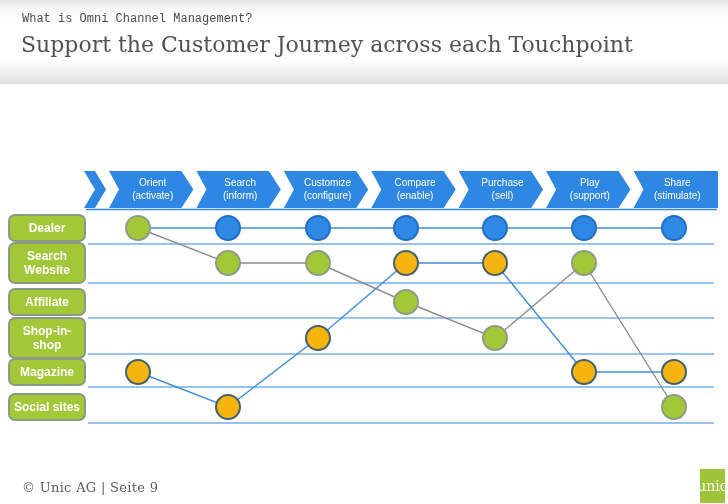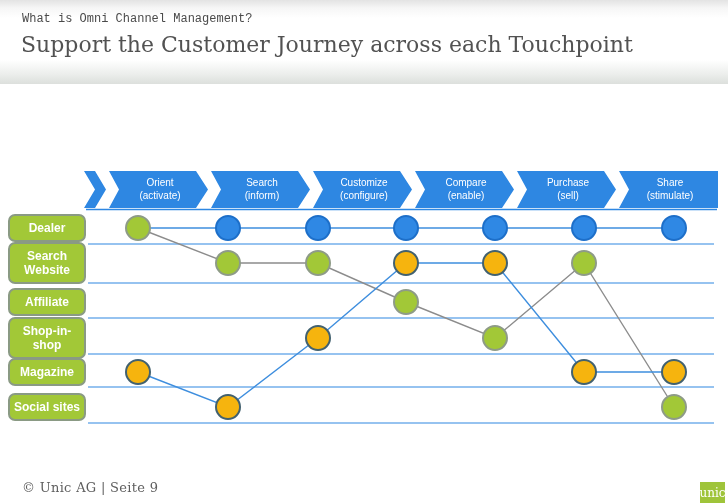--- a/index.html
+++ b/index.html
@@ -22,22 +22,22 @@
   .chev.last{clip-path:polygon(0 0,100% 0,100% 100%,0 100%,10px 50%);}
   
   #diagram-svg{position:absolute;left:0;top:0;}
   
   .chan{position:absolute;left:8px;width:78px;box-sizing:border-box;transform:translateY(-50%);
     border:2px solid #4d7c0f;border-radius:7px;color:#fff;font-weight:bold;font-size:12px;
     line-height:14px;text-align:center;padding:5px 2px;}
   
   .copyright{position:absolute;left:22px;bottom:9px;font-family:"DejaVu Serif",serif;
     font-size:13px;color:#5e5e5e;letter-spacing:.3px;}
-  .logo{position:absolute;right:3px;bottom:1px;width:25px;height:21px;display:flex;
-    align-items:center;justify-content:center;color:#fff;font-family:"DejaVu Serif",serif;font-size:12px;}
+  .logo{position:absolute;right:3px;bottom:1px;width:25px;height:34px;display:flex;
+    align-items:center;justify-content:center;color:#fff;font-family:"DejaVu Serif",serif;font-size:14px;}
 </style>
 </head>
 <body>
 
 <div class="slide">
 
   <header class="header">
     <div class="kicker">What is Omni Channel Management?</div>
     <div class="title">Support the Customer Journey across each Touchpoint</div>
   </header>
@@ -90,20 +90,24 @@
         <span>(configure)</span>
       </div>
       <div class="chev" style="background: rgb(46, 135, 226);">
         <span>Compare</span>
         <span>(enable)</span>
       </div>
       <div class="chev" style="background: rgb(46, 135, 226);">
         <span>Purchase</span>
         <span>(sell)</span>
       </div>
+      <div class="chev" style="background: rgb(46, 135, 226);">
+        <span>Play</span>
+        <span>(support)</span>
+      </div>
       <div class="chev last" style="background: rgb(46, 135, 226); text-align: right;">
         <span>Share</span>
         <span>(stimulate)</span>
       </div>
     </div>
 
   <div id="channel-labels">
       <div class="chan" style="top: 228px; background: rgb(162, 200, 55); border-color: rgb(138, 154, 132);">Dealer</div>
       <div class="chan" style="top: 263px; background: rgb(162, 200, 55); border-color: rgb(138, 154, 132);">Search Website</div>
       <div class="chan" style="top: 302px; background: rgb(162, 200, 55); border-color: rgb(138, 154, 132);">Affiliate</div>

